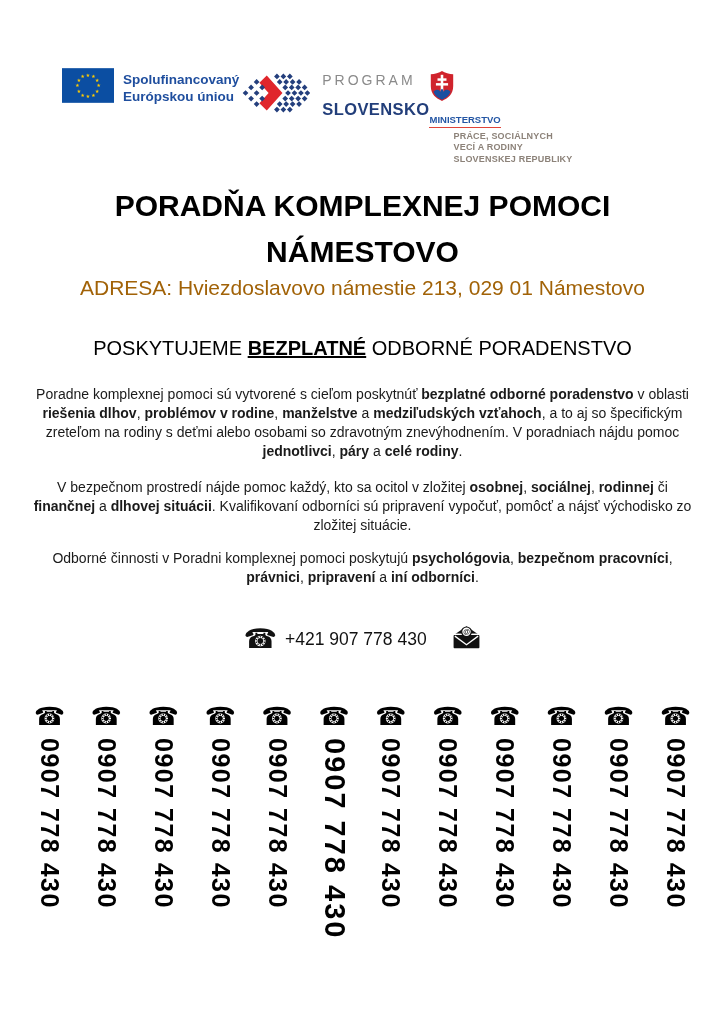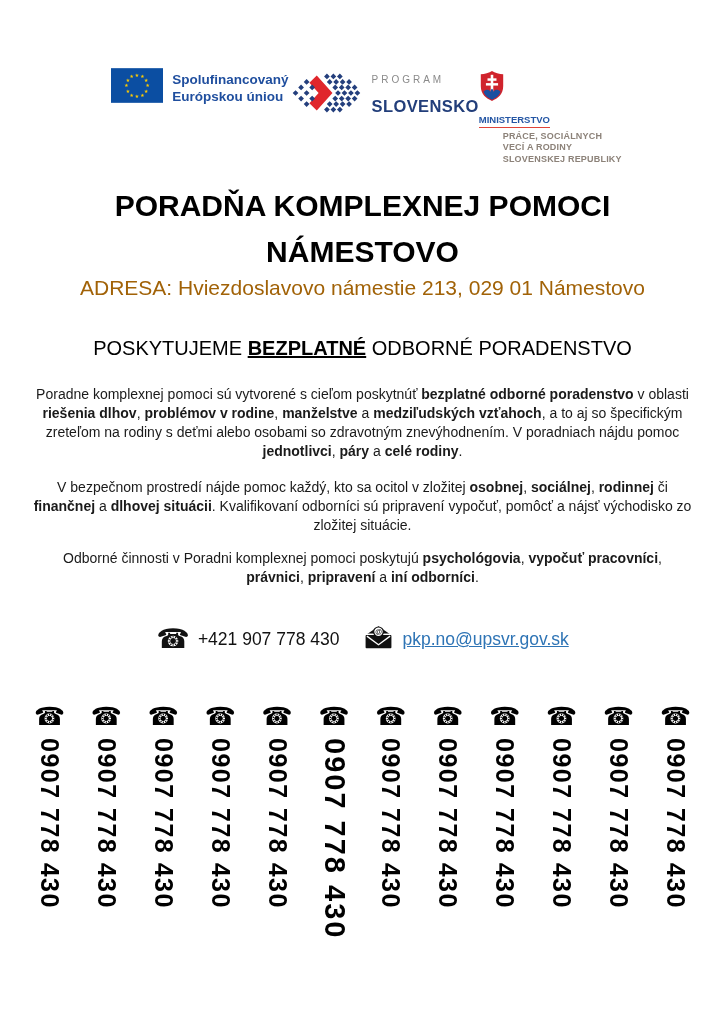--- a/index.html
+++ b/index.html
@@ -1,25 +1,25 @@
 <!DOCTYPE html>
 <html><head>
 <meta charset="utf-8">
 <style>
   html,body{margin:0;padding:0;background:#e9e9e9;}
   .page{
     width:725px;height:1024px;margin:0 auto;background:#ffffff;position:relative;
     font-family:"Liberation Sans","DejaVu Sans",sans-serif;color:#111;overflow:hidden;
   }
   
-  .logos{position:absolute;top:68px;left:62px;right:54px;display:flex;justify-content:center;align-items:flex-start;}
+  .logos{position:absolute;top:68px;left:62px;right:54px;display:flex;justify-content:flex-start;align-items:flex-start;}
   .logo-block{display:flex;align-items:center;gap:9px;}
   .eu-text{color:#1f4e9e;font-weight:700;font-size:13.5px;line-height:17px;}
   .ps{margin-top:1px;}
-  .ps-text .program{color:#8a8a8a;font-size:10px;letter-spacing:3px;margin-bottom:12px;}
+  .ps-text .program{color:#8a8a8a;font-size:14px;letter-spacing:3px;margin-bottom:12px;}
   .ps-text .slovensko{color:#223e7a;font-size:16.5px;font-weight:700;letter-spacing:.4px;}
   .min{align-items:flex-start;gap:8px;margin-top:2px;flex-direction:column;}
   .min-text{font-size:9px;line-height:11.5px;font-weight:700;}
   .min-text .l1{color:#2456a4;font-size:9.5px;display:inline-block;border-bottom:1.6px solid #e04438;padding-bottom:1.5px;margin-bottom:2.5px;}
   .min-text .rest{color:#8c8279;letter-spacing:.2px;padding-left:24px;}
   
   .title{position:absolute;top:183px;left:0;right:0;text-align:center;font-size:30px;font-weight:700;line-height:46px;color:#000;}
   .address{position:absolute;top:276px;left:0;right:0;text-align:center;font-size:21px;color:#a16207;}
   .subtitle{position:absolute;top:337px;left:0;right:0;text-align:center;font-size:20px;color:#000;}
   .para{position:absolute;left:33px;right:33px;text-align:center;font-size:14px;line-height:19px;color:#1a1a1a;}
@@ -112,41 +112,40 @@
     <div>PORADŇA KOMPLEXNEJ POMOCI</div>
     <div>NÁMESTOVO</div>
   </div>
 
   <div class="address">ADRESA: Hviezdoslavovo námestie 213, 029 01 Námestovo</div>
 
   <div class="subtitle"><span>POSKYTUJEME </span><span class="b u">BEZPLATNÉ</span><span> ODBORNÉ PORADENSTVO</span></div>
 
   <div class="para p1"><span>Poradne komplexnej pomoci sú vytvorené s cieľom poskytnúť </span><span class="b">bezplatné odborné poradenstvo</span><span> v oblasti </span><span class="b">riešenia dlhov</span><span>, </span><span class="b">problémov v rodine</span><span>, </span><span class="b">manželstve</span><span> a </span><span class="b">medziľudských vzťahoch</span><span>, a to aj so špecifickým zreteľom na rodiny s deťmi alebo osobami so zdravotným znevýhodnením. V poradniach nájdu pomoc </span><span class="b">jednotlivci</span><span>, </span><span class="b">páry</span><span> a </span><span class="b">celé rodiny</span><span>.</span></div>
   <div class="para p2"><span>V bezpečnom prostredí nájde pomoc každý, kto sa ocitol v zložitej </span><span class="b">osobnej</span><span>, </span><span class="b">sociálnej</span><span>, </span><span class="b">rodinnej</span><span> či </span><span class="b">finančnej</span><span> a </span><span class="b">dlhovej situácii</span><span>. Kvalifikovaní odborníci sú pripravení vypočuť, pomôcť a nájsť východisko zo zložitej situácie.</span></div>
-  <div class="para p3"><span>Odborné činnosti v Poradni komplexnej pomoci poskytujú </span><span class="b">psychológovia</span><span>, </span><span class="b">vypočuť pracovníci</span><span>, </span><span class="b">právnici</span><span>, </span><span class="b">pripravení</span><span> a </span><span class="b">iní odborníci</span><span>.</span></div>
+  <div class="para p3"><span>Odborné činnosti v Poradni komplexnej pomoci poskytujú </span><span class="b">psychológovia</span><span>, </span><span class="b">bezpečnom pracovníci</span><span>, </span><span class="b">právnici</span><span>, </span><span class="b">pripravení</span><span> a </span><span class="b">iní odborníci</span><span>.</span></div>
 
   <div class="contacts">
 
     <div class="c-item">
       <span class="c-phone-glyph">☎</span>
       <span>+421 907 778 430</span>
     </div>
 
     <div class="c-item">
       <span>
         <svg width="31" height="26" viewBox="0 0 36 30">
           <polygon points="5,11.5 18,2.5 31,11.5" fill="#111"></polygon>
           <rect x="3" y="11" width="30" height="1.8" fill="#fff"></rect>
           <rect x="3" y="12.8" width="30" height="15.2" rx="1" fill="#111"></rect>
           <path d="M4.5 14 L18 24 L31.5 14" stroke="#fff" stroke-width="1.5" fill="none"></path>
           <circle cx="18" cy="9" r="5.6" fill="#fff" stroke="#111" stroke-width="1.4"></circle>
           <text x="18" y="11.6" font-size="8" font-weight="700" text-anchor="middle" fill="#111">@</text>
         </svg>
       </span>
-      <a class="email-link">pkp.no@upsvr.gov.sk</a>
     </div>
 
   </div>
 
   <div class="strips">
     <div class="strip">
         <span class="strip-icon">☎</span>
         <div class="strip-num">0907 778 430</div>
       </div>
     <div class="strip">

